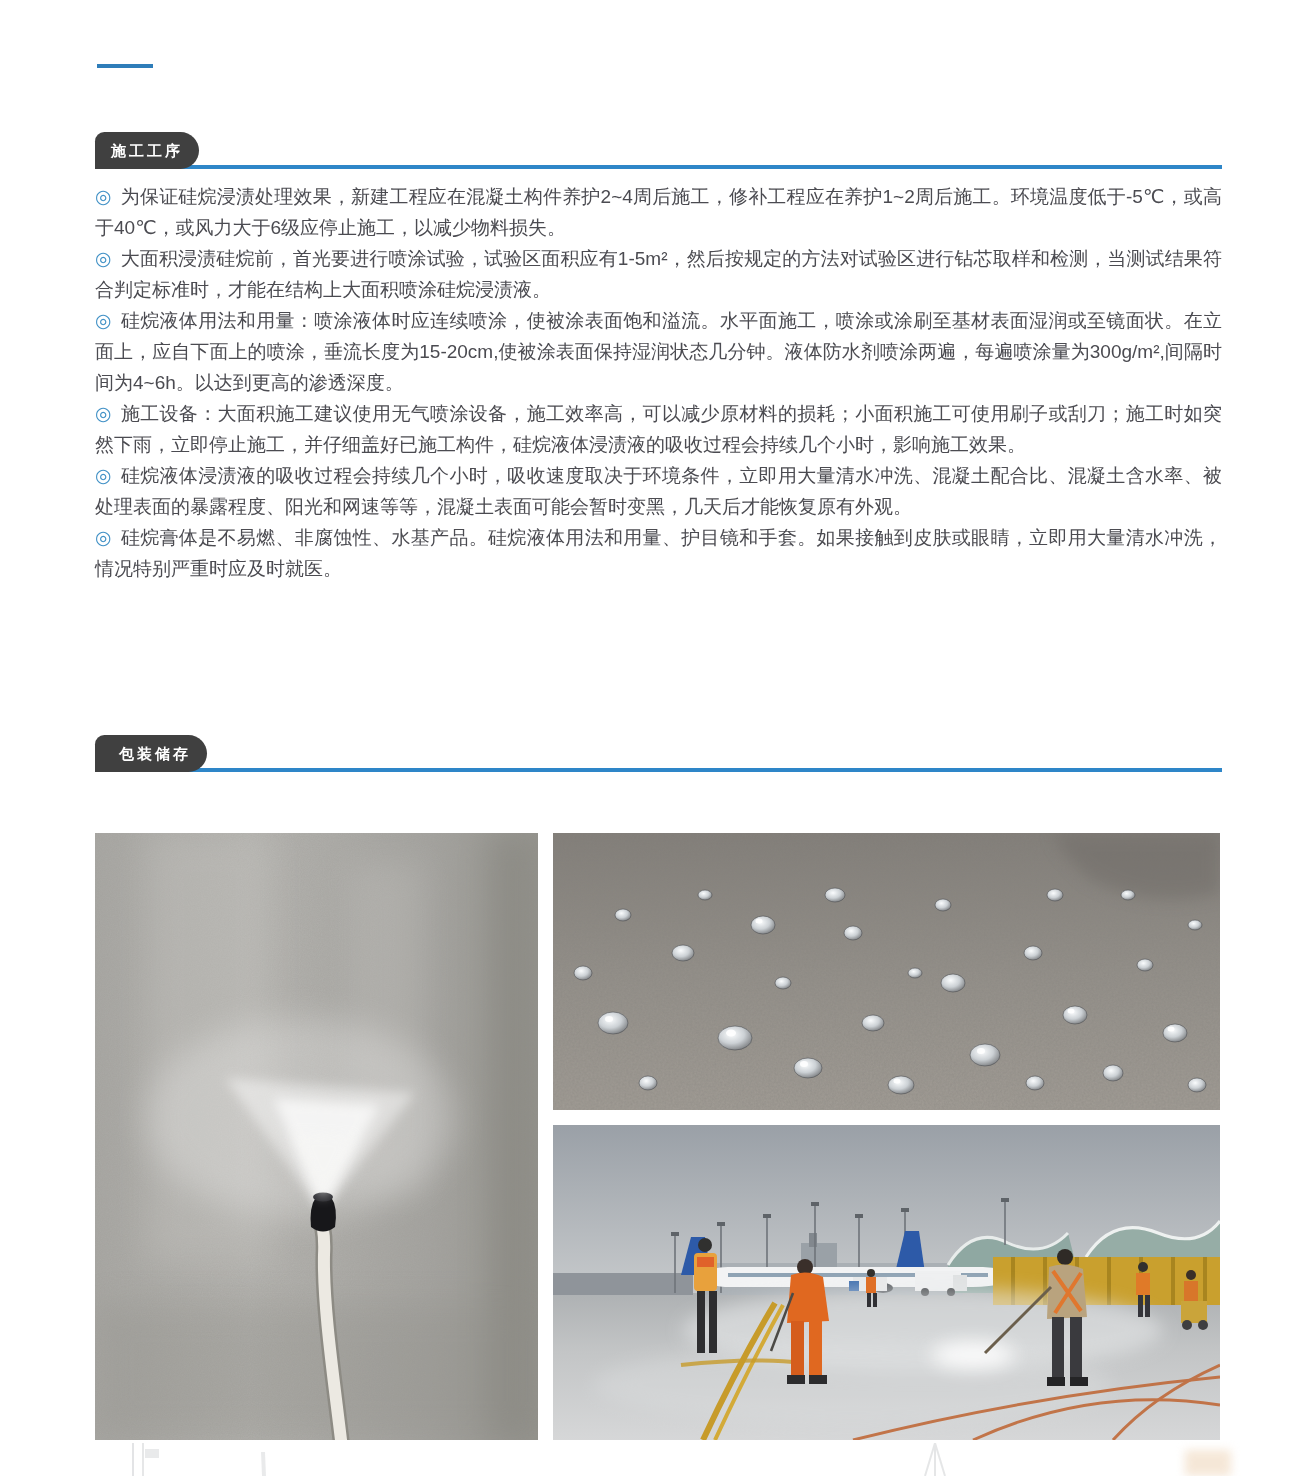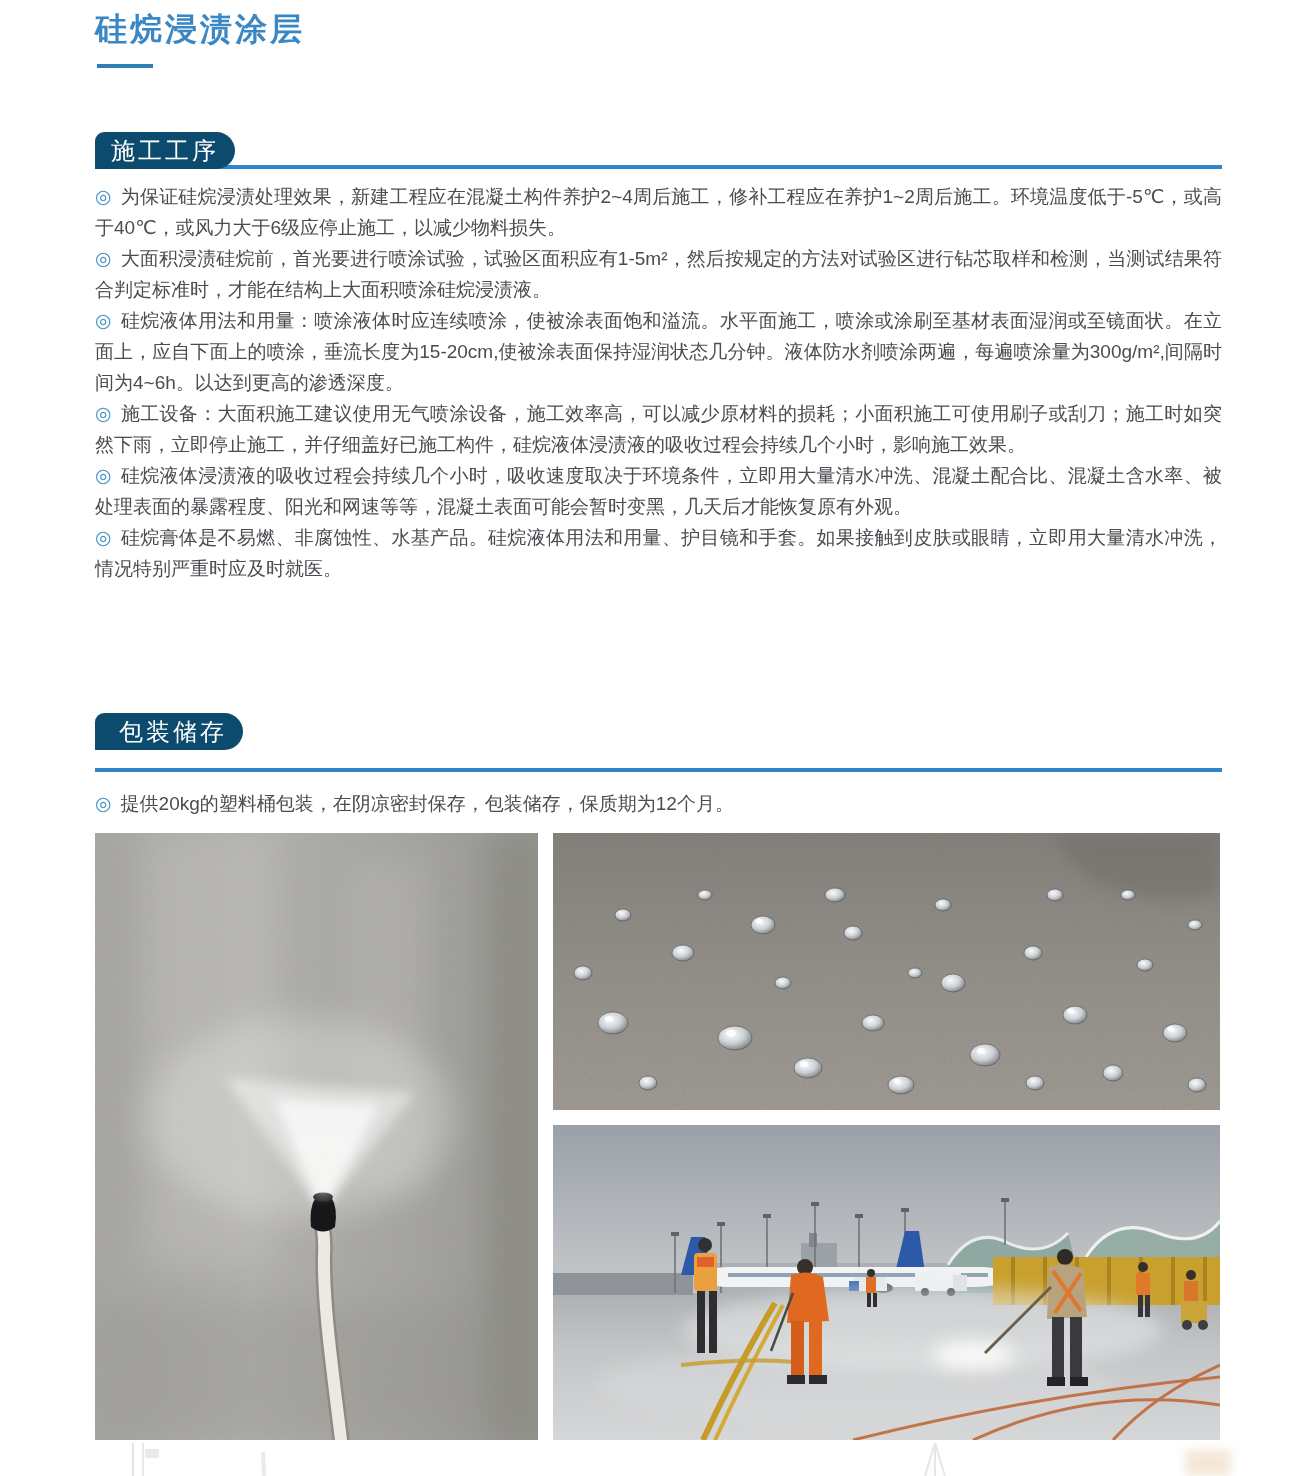--- a/index.html
+++ b/index.html
@@ -10,29 +10,29 @@
   }
   .page-title {
     position:absolute; left:95px; top:8px;
     font-size:32px; font-weight:bold; color:#3a87c5; letter-spacing:3px;
   }
   .title-underline {
     position:absolute; left:97px; top:64px; width:56px; height:4px; background:#2e7db9;
   }
   .badge {
     position:absolute; left:95px; height:37px; z-index:2;
-    background:#0c4a6e; color:#ffffff;
-    font-size:24px; font-weight:normal; line-height:37px; letter-spacing:3px;
+    background:#404040; color:#ffffff;
+    font-size:15px; font-weight:bold; line-height:37px; letter-spacing:3px;
     padding:0 16px; border-radius:10px 20px 20px 0;
   }
   .rule {
     position:absolute; left:95px; width:1127px; height:4px; background:#2e86c8;
   }
   .badge-1 { top:132px; } .rule-1 { top:165px; }
-  .badge-2 { top:713px;padding-left:24px; } .rule-2 { top:768px; }
+  .badge-2 { top:735px;padding-left:24px; } .rule-2 { top:768px; }
   .body-text {
     position:absolute; left:95px; width:1127px;
     font-size:19px; line-height:31px; color:#4b4b51; text-align:justify;
   }
   .body-1 { top:181px; }
   .body-2 { top:788px; }
   .body-text p { margin:0; }
   .bullet-glyph { color:#4191c6; margin-right:9px; }
   .photo { position:absolute; overflow:hidden; background:#a8a8a4; }
   .photo svg { display:block; width:100%; height:100%; }
@@ -42,21 +42,20 @@
   .remnant { position:absolute; opacity:0.45; }
   .remnant svg { display:block; }
   .remnant-d { left:1185px; top:1450px; width:46px; height:26px;
                background:#ecd0b0; filter:blur(5px); opacity:0.5; }
 </style>
 </head>
 <body>
 
 <div class="page">
 
-  <h1 class="page-title">硅烷浸渍涂层</h1>
   <div class="title-underline"></div>
 
   <div class="badge badge-1">
     <span>施工工序</span>
   </div>
   <div class="rule rule-1"></div>
 
   <div class="body-text body-1">
     <p><span class="bullet-glyph">◎</span><span>为保证硅烷浸渍处理效果，新建工程应在混凝土构件养护2~4周后施工，修补工程应在养护1~2周后施工。环境温度低于-5℃，或高于40℃，或风力大于6级应停止施工，以减少物料损失。</span></p>
     <p><span class="bullet-glyph">◎</span><span>大面积浸渍硅烷前，首光要进行喷涂试验，试验区面积应有1-5m²，然后按规定的方法对试验区进行钻芯取样和检测，当测试结果符合判定标准时，才能在结构上大面积喷涂硅烷浸渍液。</span></p>
@@ -64,23 +63,20 @@
     <p><span class="bullet-glyph">◎</span><span>施工设备：大面积施工建议使用无气喷涂设备，施工效率高，可以减少原材料的损耗；小面积施工可使用刷子或刮刀；施工时如突然下雨，立即停止施工，并仔细盖好已施工构件，硅烷液体浸渍液的吸收过程会持续几个小时，影响施工效果。</span></p>
     <p><span class="bullet-glyph">◎</span><span>硅烷液体浸渍液的吸收过程会持续几个小时，吸收速度取决于环境条件，立即用大量清水冲洗、混凝土配合比、混凝土含水率、被处理表面的暴露程度、阳光和网速等等，混凝土表面可能会暂时变黑，几天后才能恢复原有外观。</span></p>
     <p><span class="bullet-glyph">◎</span><span>硅烷膏体是不易燃、非腐蚀性、水基产品。硅烷液体用法和用量、护目镜和手套。如果接触到皮肤或眼睛，立即用大量清水冲洗，情况特别严重时应及时就医。</span></p>
   </div>
 
   <div class="badge badge-2">
     <span>包装储存</span>
   </div>
   <div class="rule rule-2"></div>
 
-  <div class="body-text body-2">
-    <p><span class="bullet-glyph">◎</span><span>提供20kg的塑料桶包装，在阴凉密封保存，包装储存，保质期为12个月。</span></p>
-  </div>
 
   <div class="photo photo-left">
     <svg viewBox="0 0 443 607" preserveAspectRatio="none">
       <defs>
         <filter id="grainL" x="0" y="0" width="100%" height="100%">
           <feTurbulence type="fractalNoise" baseFrequency="0.9" numOctaves="2" stitchTiles="stitch"></feTurbulence>
           <feColorMatrix type="matrix" values="0 0 0 0 0.33  0 0 0 0 0.32  0 0 0 0 0.30  0 0 0 0.45 0"></feColorMatrix>
         </filter>
         <filter id="blurS" x="-40%" y="-40%" width="180%" height="180%">
             <feGaussianBlur stdDeviation="6"></feGaussianBlur>

